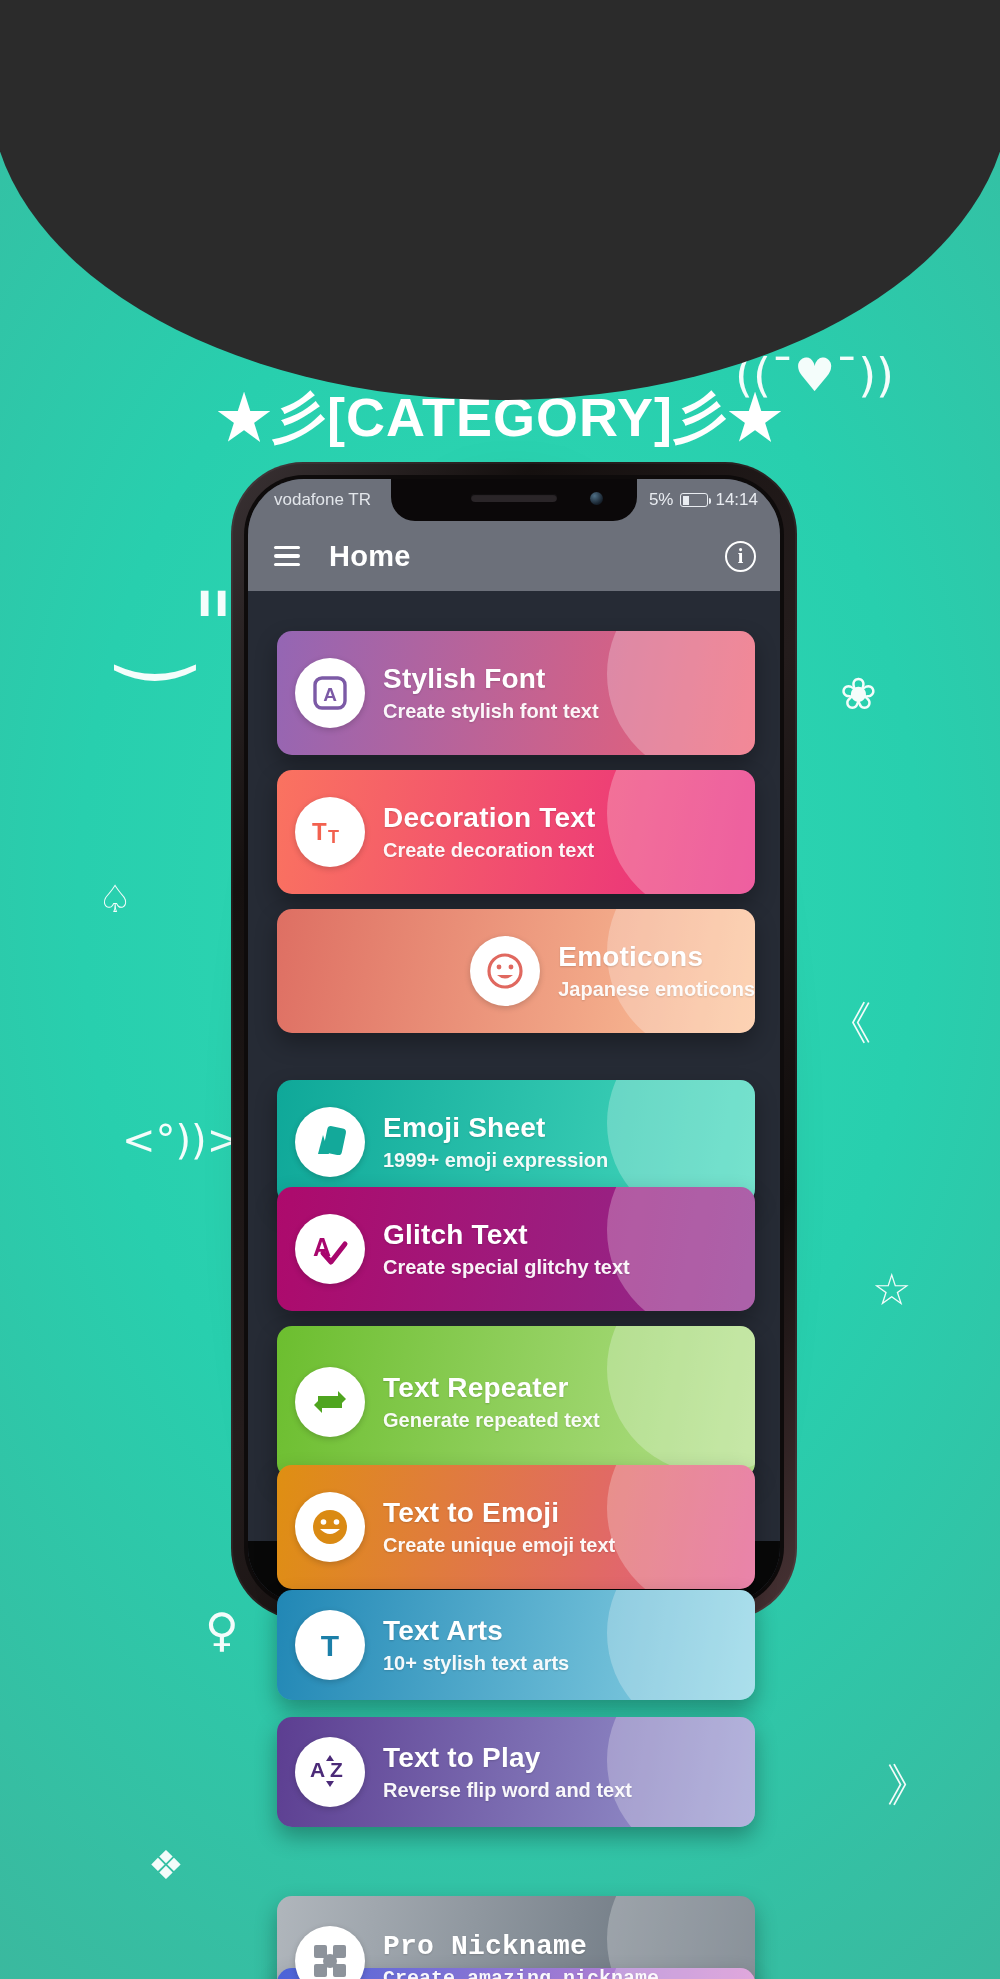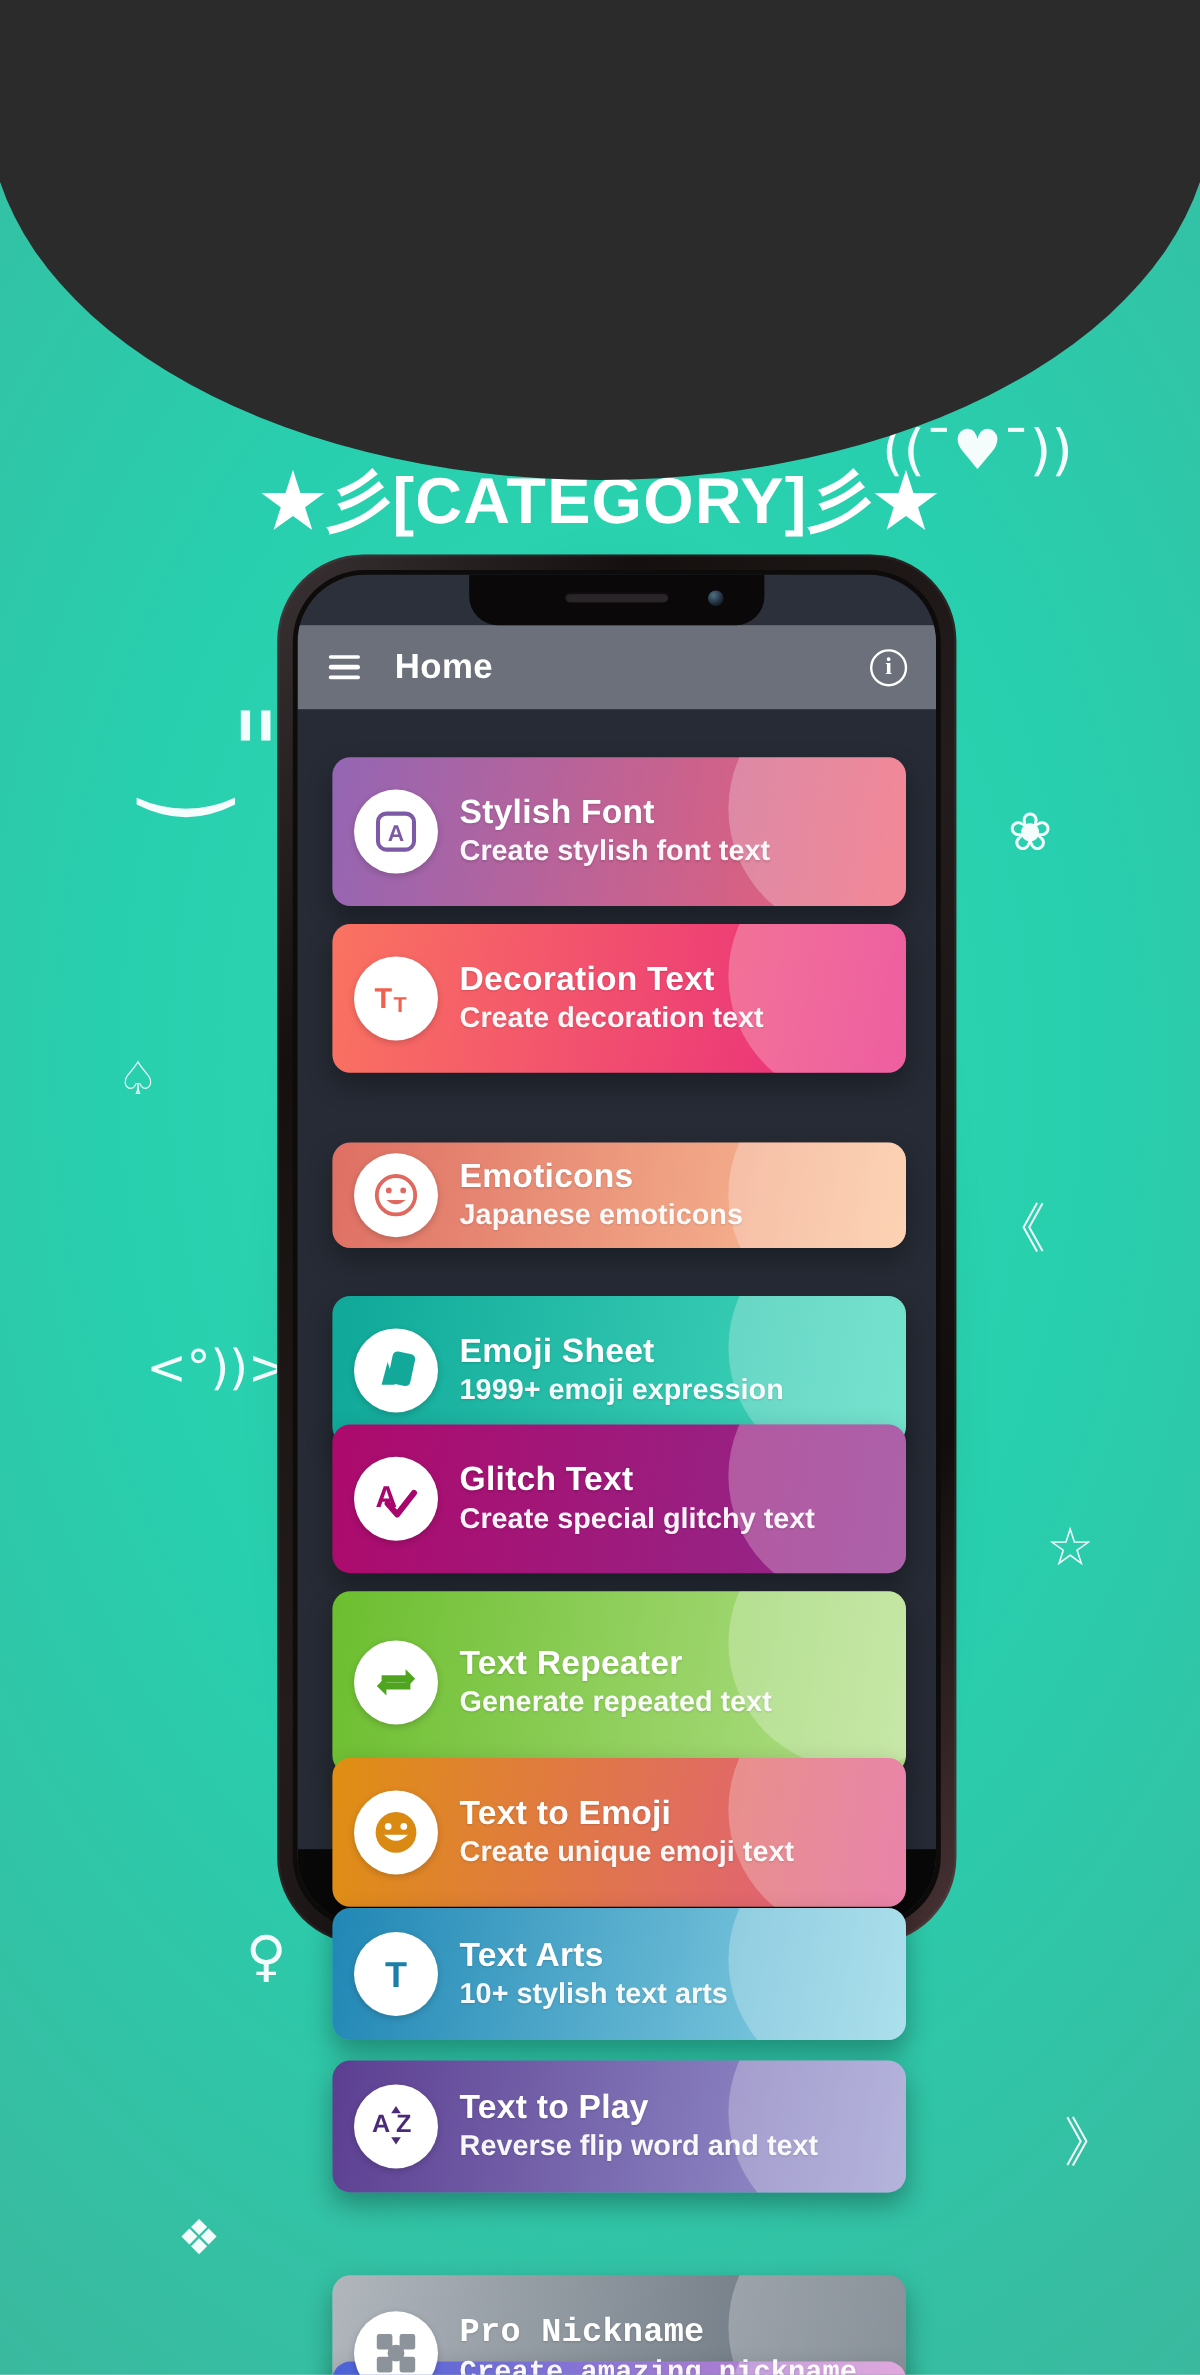--- a/index.html
+++ b/index.html
@@ -181,36 +181,46 @@
     display:flex; align-items:center; justify-content:center;
     box-shadow:0 2px 6px rgba(0,0,0,.18);
   }
   .card-text{ position:relative; z-index:2; margin-left:18px; }
   .card-title{
     color:#ffffff; font-size:28px; font-weight:700;
     letter-spacing:.2px; line-height:1.15;
     text-shadow:0 1px 2px rgba(0,0,0,.16);
   }
   .card-sub{
-    color:rgba(255,255,255,0.95); font-size:24px; font-weight:600;
+    color:rgba(255,255,255,0.95); font-size:20px; font-weight:600;
     margin-top:3px; line-height:1.2;
     text-shadow:0 1px 2px rgba(0,0,0,.14);
   }
 </style>
 </head>
 <body>
 
 <div class="phone">
   <div class="phone-shadow"></div>
   <div class="phone-body">
     <div class="phone-inner">
       <div class="phone-screen">
 
         <div class="app-body"></div>
 
+        <div class="statusbar">
+          <span class="sb-left">vodafone TR</span>
+          <span class="sb-right">
+            <span>5%</span>
+            <span class="batt">
+                <i></i>
+              </span>
+            <span>14:14</span>
+          </span>
+        </div>
 
         <div class="appbar">
           <div class="hamburger">
             <span></span>
               <span></span>
               <span></span>
           </div>
           <div class="appbar-title">Home</div>
           <div class="info-icon">i</div>
         </div>
@@ -257,21 +267,21 @@
         <svg width="42" height="38" viewBox="0 0 42 38">
           <text x="3" y="27" font-size="24" font-weight="800" fill="#f2614f" font-family="Liberation Sans, sans-serif">T</text>
           <text x="19" y="30" font-size="18" font-weight="800" fill="#f2614f" font-family="Liberation Sans, sans-serif">T</text>
         </svg>
       </div>
       <div class="card-text">
         <div class="card-title">Decoration Text</div>
         <div class="card-sub">Create decoration text</div>
       </div>
     </div>
-    <div class="card" style="top: 952px; height: 88px; background: linear-gradient(100deg, rgb(222, 111, 99) 0%, rgb(252, 196, 154) 100%);">
+    <div class="card" style="top: 909px; height: 124px; background: linear-gradient(100deg, rgb(222, 111, 99) 0%, rgb(252, 196, 154) 100%); justify-content: flex-end;">
       <div class="blobtr"></div>
       <div class="card-icon">
         <svg width="42" height="42" viewBox="0 0 42 42">
           <circle cx="21" cy="21" r="16" fill="none" stroke="#e0685f" stroke-width="3.2"></circle>
           <circle cx="15" cy="17" r="2.4" fill="#e0685f"></circle>
           <circle cx="27" cy="17" r="2.4" fill="#e0685f"></circle>
           <path d="M13 25 Q21 32 29 25 Z" fill="#e0685f"></path>
         </svg>
       </div>
       <div class="card-text">

